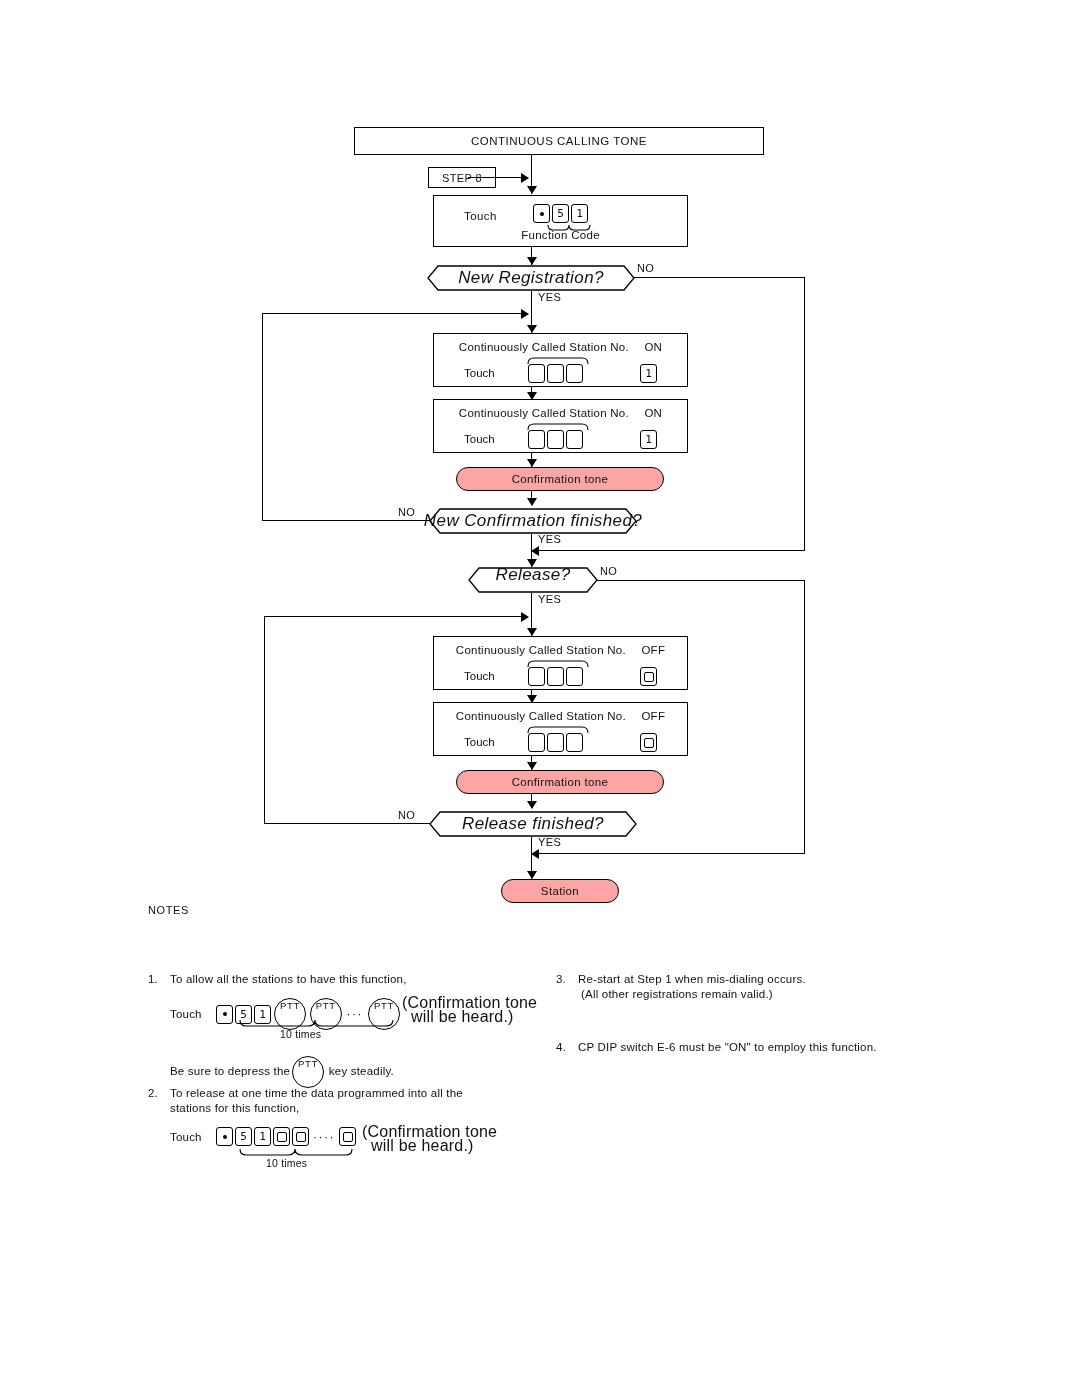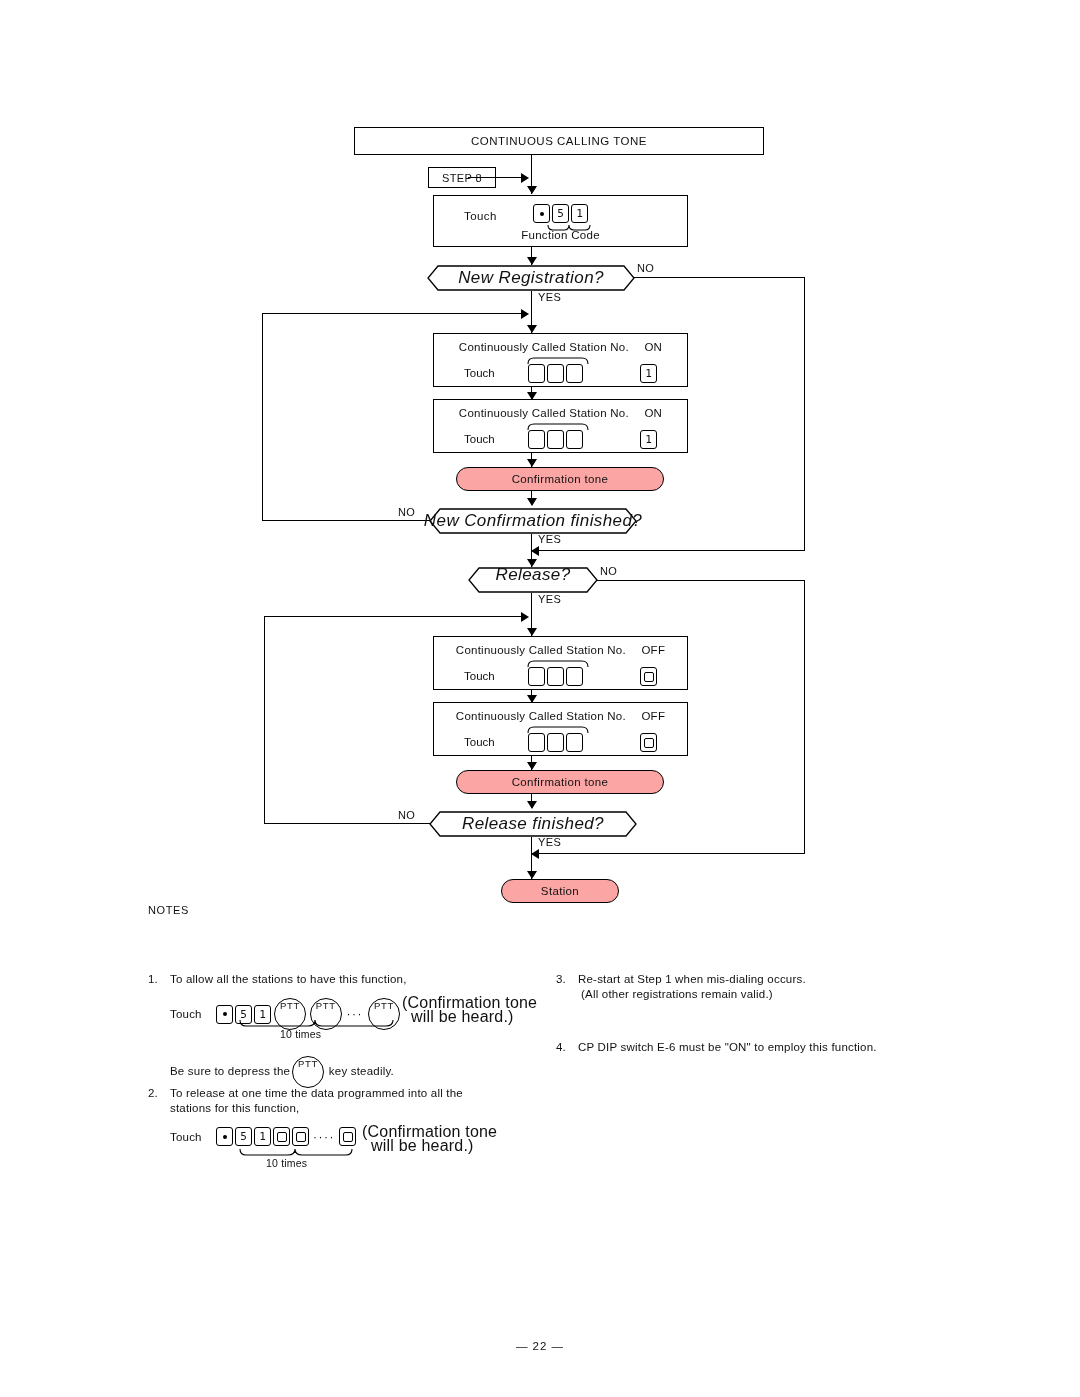--- a/index.html
+++ b/index.html
@@ -407,15 +407,14 @@
     </div>
   </div>
 
   <div class="note" style="left:556px;top:1041px;width:420px;">
     <span class="num">4.</span>
     <div class="body" style="width:400px;">
       <div class="line">CP DIP switch E-6 must be "ON" to employ this function.</div>
     </div>
   </div>
 
-  <div id="page-number">— 22 —</div>
 
 </div>
 
 </body></html>

